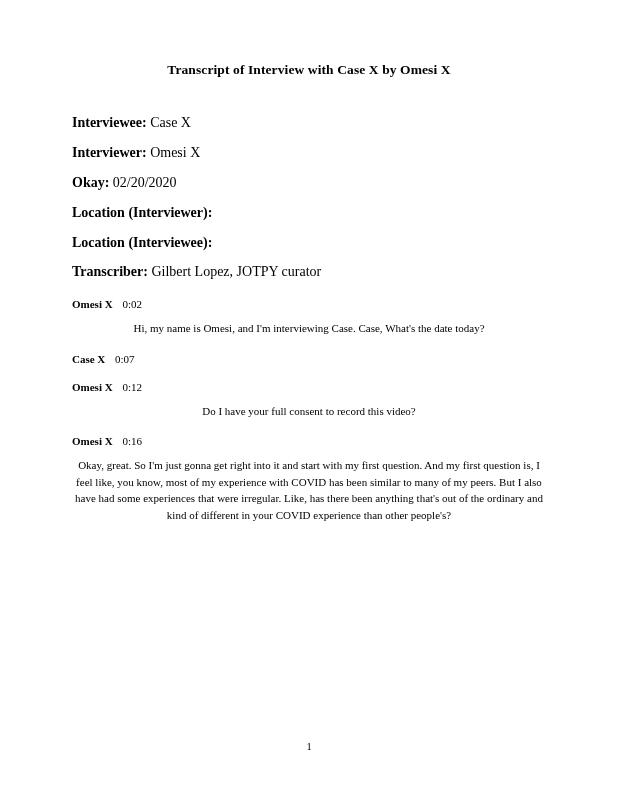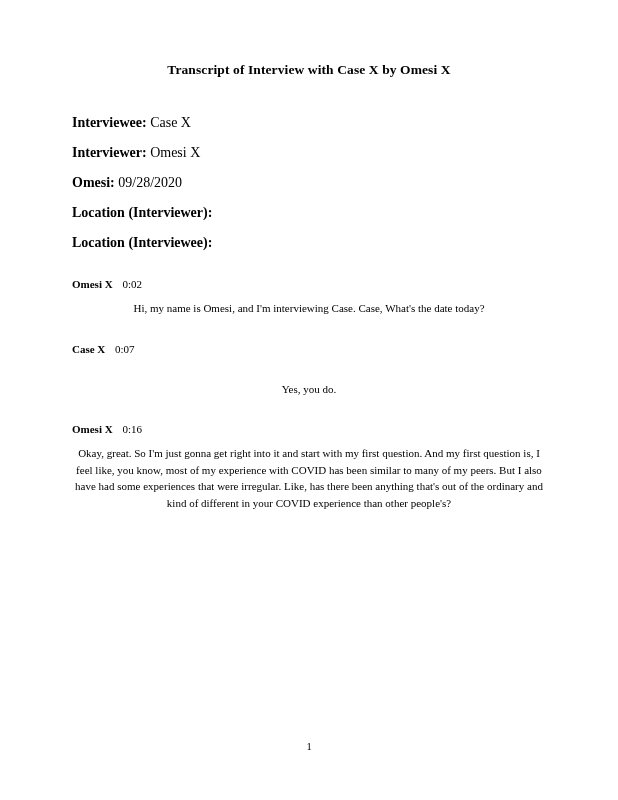--- a/index.html
+++ b/index.html
@@ -41,21 +41,21 @@
   }
   .abstract {
     font-size: 11px;
     line-height: 1.4;
     margin: 28px 0 0 0;
   }
   .abstract .lbl {
     font-weight: bold;
   }
   .turn {
-    margin-top: 26px;
+    margin-top: 16px;
   }
   .turn-head {
     font-size: 11px;
     margin: 0 0 10px 0;
   }
   .turn-head .spk {
     font-weight: bold;
   }
   .turn-head .ts {
     font-weight: normal;
@@ -86,52 +86,62 @@
   <div class="meta-block">
     <p class="meta-line">
       <span class="lbl">Interviewee:</span>
       <span class="val">Case X</span>
     </p>
     <p class="meta-line">
       <span class="lbl">Interviewer:</span>
       <span class="val">Omesi X</span>
     </p>
     <p class="meta-line">
-      <span class="lbl">Omesi:</span>
-      <span class="val">09/28/2020</span>
+      <span class="lbl">Okay:</span>
+      <span class="val">02/20/2020</span>
     </p>
     <p class="meta-line">
       <span class="lbl">Location (Interviewer):</span>
       <span class="val"></span>
     </p>
     <p class="meta-line">
       <span class="lbl">Location (Interviewee):</span>
       <span class="val"></span>
+    </p>
+    <p class="meta-line">
+      <span class="lbl">Transcriber:</span>
+      <span class="val">Gilbert Lopez, JOTPY curator</span>
     </p>
   </div>
 
 
   <div class="turn">
     <p class="turn-head">
       <span class="spk">Omesi X</span>
       <span class="ts">0:02</span>
     </p>
     <p class="turn-body">Hi, my name is Omesi, and I'm interviewing Case. Case, What's the date today?</p>
   </div>
 
   <div class="turn">
     <p class="turn-head">
       <span class="spk">Case X</span>
       <span class="ts">0:07</span>
     </p>
   </div>
 
+  <div class="turn">
+    <p class="turn-head">
+      <span class="spk">Omesi X</span>
+      <span class="ts">0:12</span>
+    </p>
+    <p class="turn-body">Do I have your full consent to record this video?</p>
+  </div>
 
   <div class="turn">
-    <p class="turn-body">Yes, you do.</p>
   </div>
 
   <div class="turn">
     <p class="turn-head">
       <span class="spk">Omesi X</span>
       <span class="ts">0:16</span>
     </p>
     <p class="turn-body">Okay, great. So I'm just gonna get right into it and start with my first question. And my first question is, I feel like, you know, most of my experience with COVID has been similar to many of my peers. But I also have had some experiences that were irregular. Like, has there been anything that's out of the ordinary and kind of different in your COVID experience than other people's?</p>
   </div>
 

